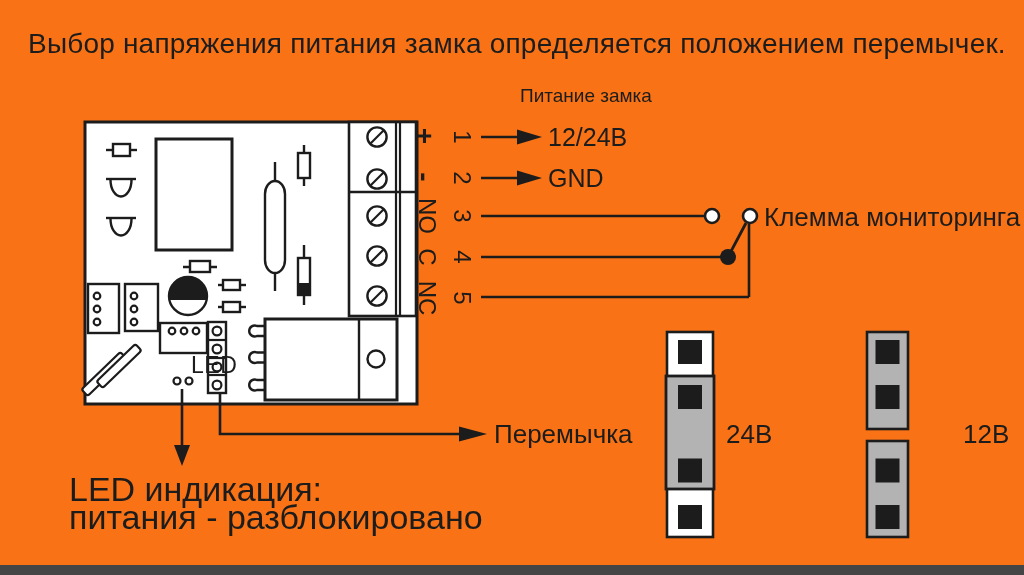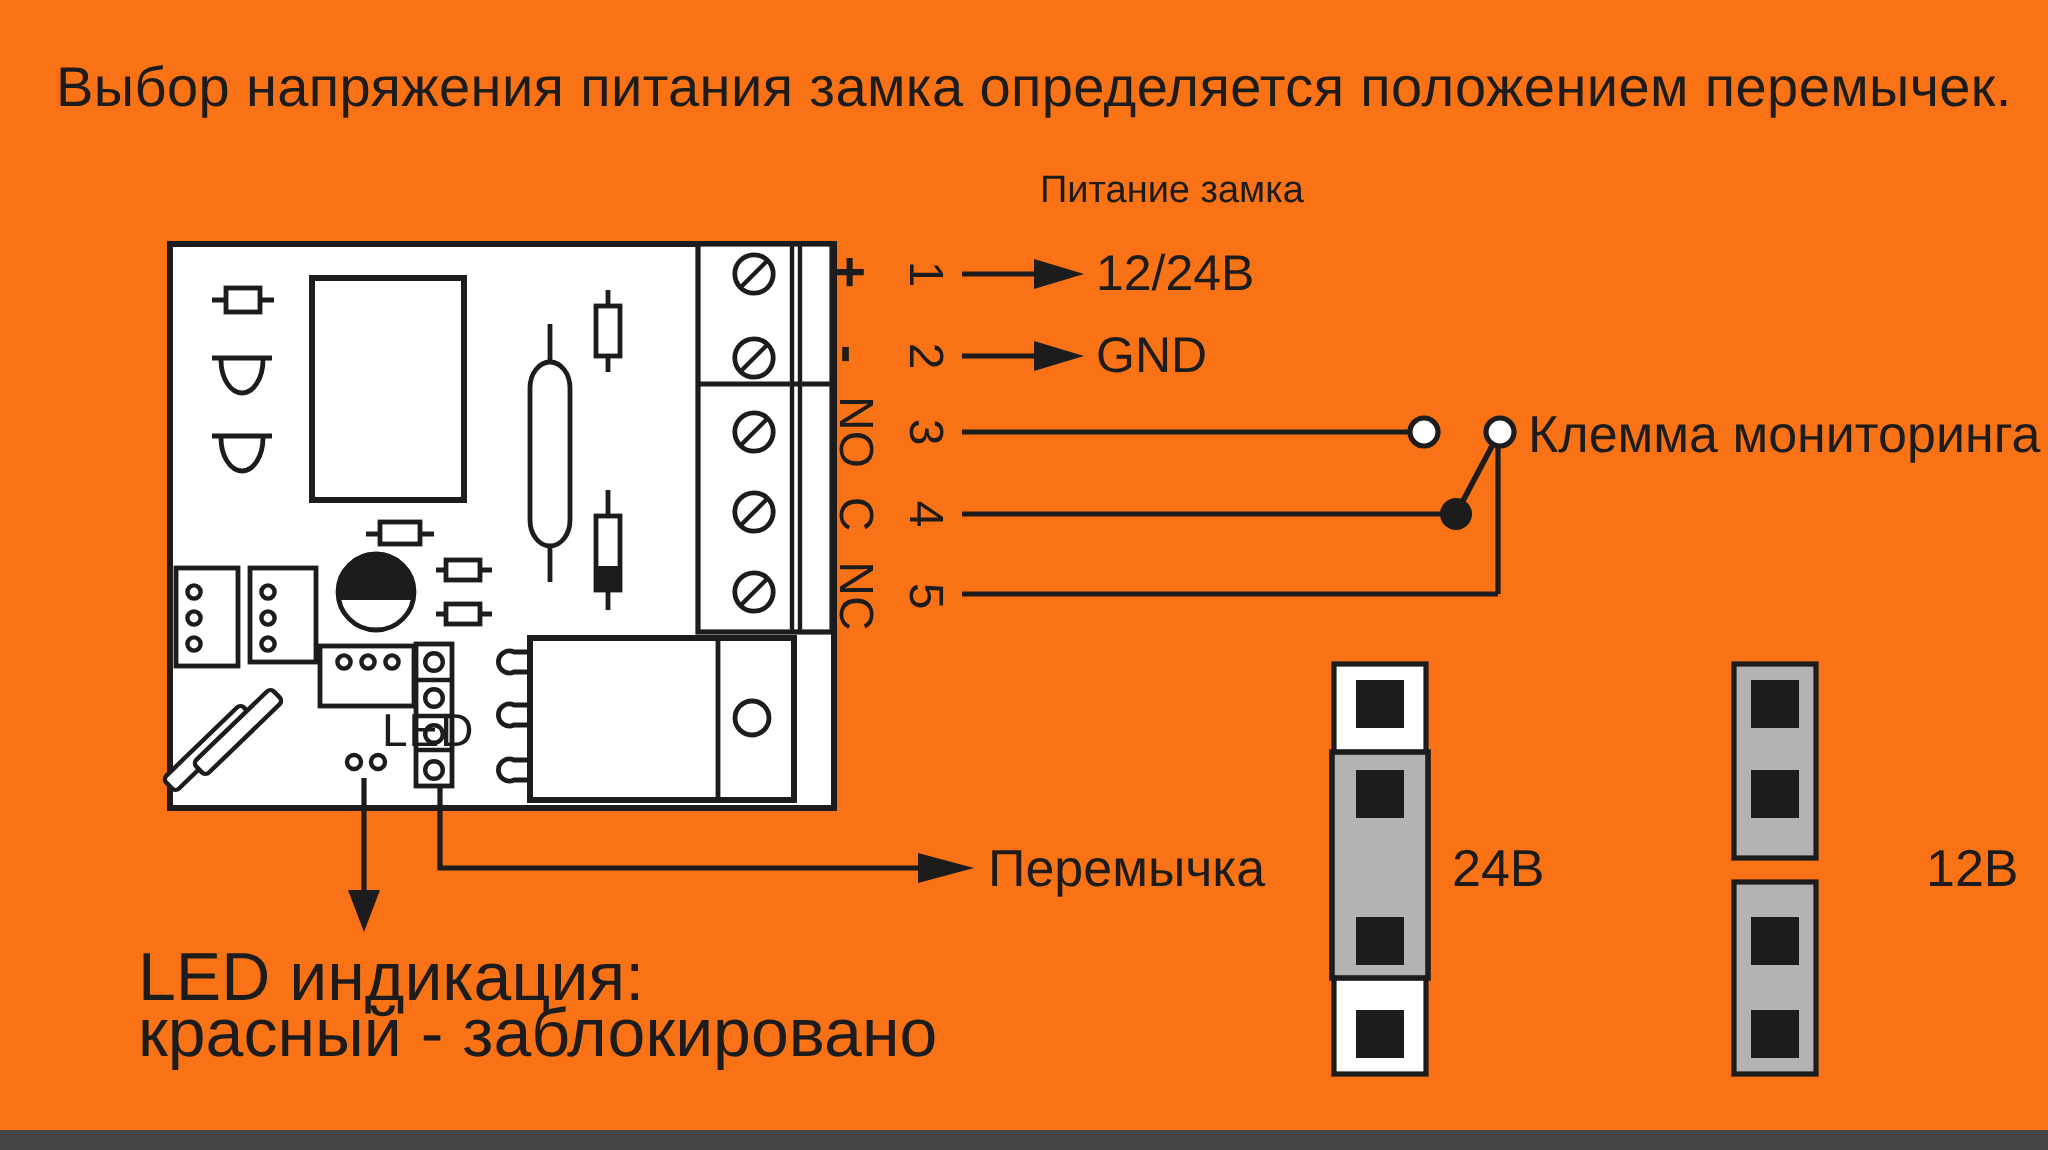--- a/index.html
+++ b/index.html
@@ -217,19 +217,19 @@
 
   <div class="lbl tnum rot" style="left:462px;top:137px;">1</div>
   <div class="lbl tnum rot" style="left:462px;top:178px;">2</div>
   <div class="lbl tnum rot" style="left:462px;top:216px;">3</div>
   <div class="lbl tnum rot" style="left:462px;top:257px;">4</div>
   <div class="lbl tnum rot" style="left:462px;top:298px;">5</div>
 
   <div class="lbl silk" style="left:159px;top:353px;margin-left:32px;">LED</div>
 
   <div class="lbl legend" style="left:69px;top:471px;">LED индикация:</div>
-  <div class="lbl legend" style="left:69px;top:499px;">красный - заблокировано</div>
+  <div class="lbl legend" style="left:69px;top:499px;">питания - разблокировано</div>
 
   <div class="lbl big" style="left:726px;top:420px;">24В</div>
   <div class="lbl big" style="left:920px;top:420px;margin-left:43px;">12В</div>
 
   <div class="footer-bar"></div>
 </div>
 
 </body></html>

